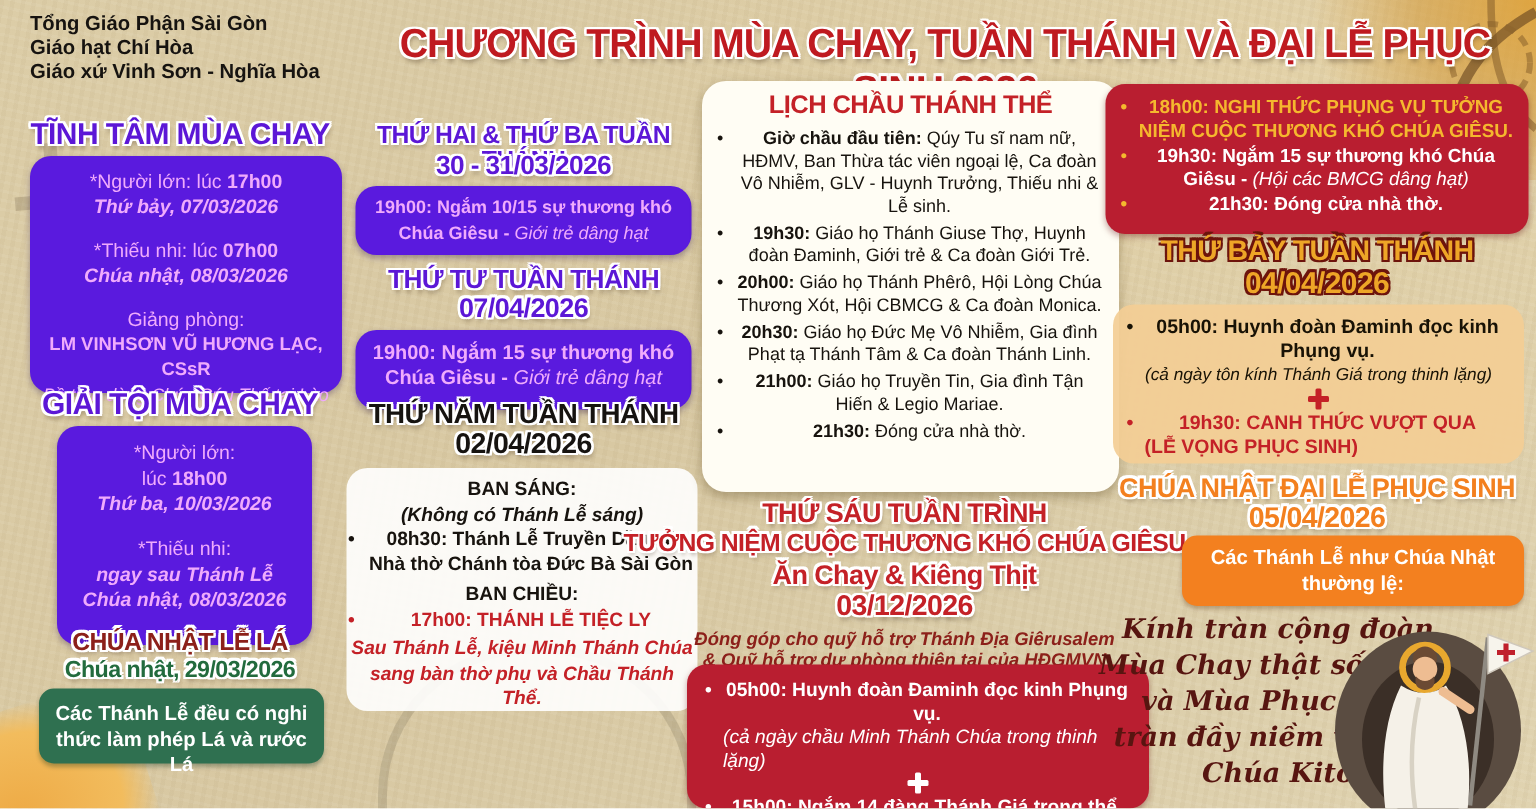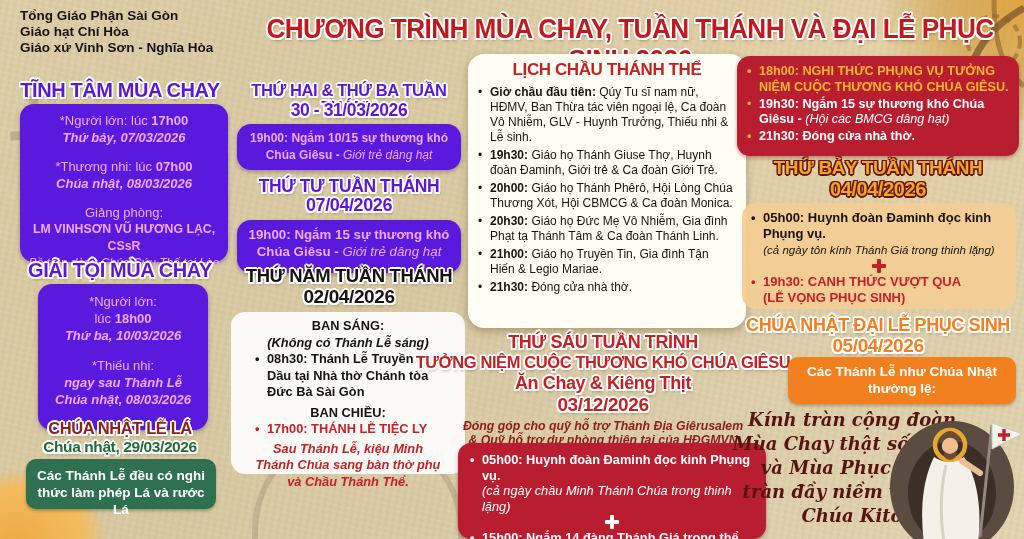--- a/index.html
+++ b/index.html
@@ -28,21 +28,21 @@
   .gold{color:#eea627;}
   .orange{color:#f3801f;}
   .blk{color:#161310;}
   .pbox{background:#5a1ade;color:#f0abfc;border-radius:14px;box-shadow:0 2px 4px rgba(40,20,80,.35);}
   .gbox{background:#2f7050;color:#fff;border-radius:10px;box-shadow:0 2px 3px rgba(0,40,20,.3);}
   .obox{background:#f3801f;color:#fff;border-radius:10px;box-shadow:0 2px 3px rgba(90,40,0,.3);}
   .rbox{background:#b91e30;color:#fff;border-radius:13px;box-shadow:0 2px 4px rgba(90,0,10,.35);}
   .tbox{background:rgba(243,205,148,.93);color:#181205;border-radius:14px;}
   .wbox{background:rgba(255,255,255,.9);border-radius:14px;color:#17130e;}
   .card{background:#fffdf4;border-radius:16px;box-shadow:0 3px 8px rgba(80,60,20,.35);color:#17130e;}
-  .li{position:relative;padding-left:12px;margin-bottom:3px;}
+  .li{position:relative;padding-left:12px;margin-bottom:3px;text-align:center;}
   .li::before{content:"•";position:absolute;left:0;top:0;}
   .li.wb::before{color:#fff;}
   .li.gb::before{color:#f5b82e;}
   .li.rb::before{color:#c42127;}
   .cross{position:relative;display:block;margin:1px auto;width:16px;height:14px;}
   .cross::before{content:"";position:absolute;left:6px;top:0;width:4px;height:14px;border-radius:1px;background:#fff;}
   .cross::after{content:"";position:absolute;left:1px;top:5px;width:14px;height:4px;border-radius:1px;background:#fff;}
   .cross.redx::before,.cross.redx::after{background:#c42127;}
   .script{font-family:"DejaVu Serif",serif;font-style:italic;font-weight:bold;color:#571510;}
   .sketch{position:absolute;opacity:.18;}
@@ -70,21 +70,21 @@
     <div>Tổng Giáo Phận Sài Gòn</div>
     <div>Giáo hạt Chí Hòa</div>
     <div>Giáo xứ Vinh Sơn - Nghĩa Hòa</div>
   </div>
   <div class="abs ctr titl ow" style="left:244px;top:14px;width:772px;">CHƯƠNG TRÌNH MÙA CHAY, TUẦN THÁNH VÀ ĐẠI LỄ PHỤC SINH 2026</div>
 
   <div class="abs ctr hd purple ow" style="left:10px;top:80px;width:220px;font-size:20px;">TĨNH TÂM MÙA CHAY</div>
   <div class="abs pbox ctr" style="left:20px;top:104px;width:200px;height:142px;padding:8px 4px;font-size:13px;line-height:17px;">
     <div><span>*Người lớn: lúc</span> <span class="b">17h00</span></div>
     <div class="b i">Thứ bảy, 07/03/2026</div>
-    <div style="margin-top:12px;"><span>*Thương nhi: lúc</span> <span class="b">07h00</span></div>
+    <div style="margin-top:12px;"><span>*Thiếu nhi: lúc</span> <span class="b">07h00</span></div>
     <div class="b i">Chúa nhật, 08/03/2026</div>
     <div style="margin-top:12px;">Giảng phòng:</div>
     <div class="b" style="font-size:12.3px;">LM VINHSƠN VŨ HƯƠNG LẠC, CSsR</div>
     <div class="i" style="font-size:12px;">Bề trên dòng Chúa Cứu Thế tại Lào</div>
   </div>
 
   <div class="abs ctr hd purple ow" style="left:10px;top:260px;width:220px;font-size:20px;">GIẢI TỘI MÙA CHAY</div>
   <div class="abs pbox ctr" style="left:38px;top:284px;width:162px;height:128px;padding:9px 4px;font-size:13px;line-height:17px;">
     <div>*Người lớn:</div>
     <div><span>lúc</span> <span class="b">18h00</span></div>
@@ -109,21 +109,21 @@
   <div class="abs ctr hd purple ow" style="left:232px;top:177px;width:234px;font-size:17.5px;">THỨ TƯ TUẦN THÁNH</div>
   <div class="abs ctr hd purple ow" style="left:232px;top:196px;width:234px;font-size:18px;">07/04/2026</div>
   <div class="abs pbox ctr" style="left:237px;top:220px;width:224px;height:53px;padding:6px 6px 0;font-size:13.3px;line-height:17px;box-sizing:border-box;">
     <span class="b">19h00:</span>
     <span class="b">Ngắm 15 sự thương khó Chúa Giêsu -</span>
     <span class="i">Giới trẻ dâng hạt</span>
   </div>
 
   <div class="abs ctr hd blk ow" style="left:232px;top:266px;width:234px;font-size:18.5px;">THỨ NĂM TUẦN THÁNH</div>
   <div class="abs ctr hd blk ow" style="left:232px;top:287px;width:234px;font-size:19px;">02/04/2026</div>
-  <div class="abs wbox" style="left:231px;top:312px;width:234px;height:162px;padding:6px 24px;font-size:12.8px;line-height:16.5px;box-sizing:border-box;">
+  <div class="abs wbox" style="left:231px;top:312px;width:234px;height:162px;padding:6px 1px;font-size:12.8px;line-height:16.5px;box-sizing:border-box;">
     <div class="ctr b">BAN SÁNG:</div>
     <div class="ctr b i">(Không có Thánh Lễ sáng)</div>
     <div class="li b">08h30: Thánh Lễ Truyền Dầu tại Nhà thờ Chánh tòa Đức Bà Sài Gòn</div>
     <div class="ctr b" style="margin-top:4px;">BAN CHIỀU:</div>
     <div class="li rb b red">17h00: THÁNH LỄ TIỆC LY</div>
     <div class="ctr b i red">Sau Thánh Lễ, kiệu Minh Thánh Chúa sang bàn thờ phụ và Chầu Thánh Thể.</div>
   </div>
 
   <div class="abs card" style="left:468px;top:54px;width:278px;height:274px;padding:7px 10px;box-sizing:border-box;">
     <div class="ctr hd red" style="font-size:17px;margin-bottom:6px;">LỊCH CHẦU THÁNH THỂ</div>

